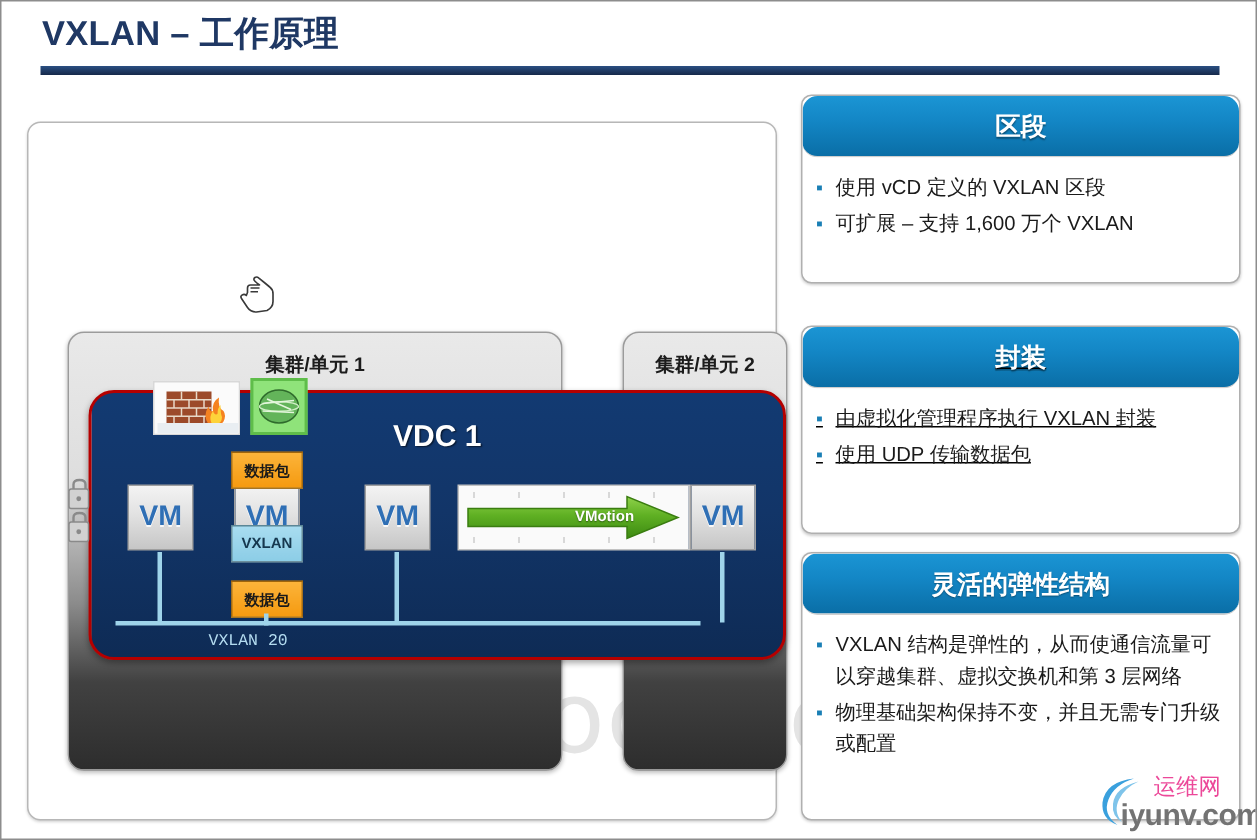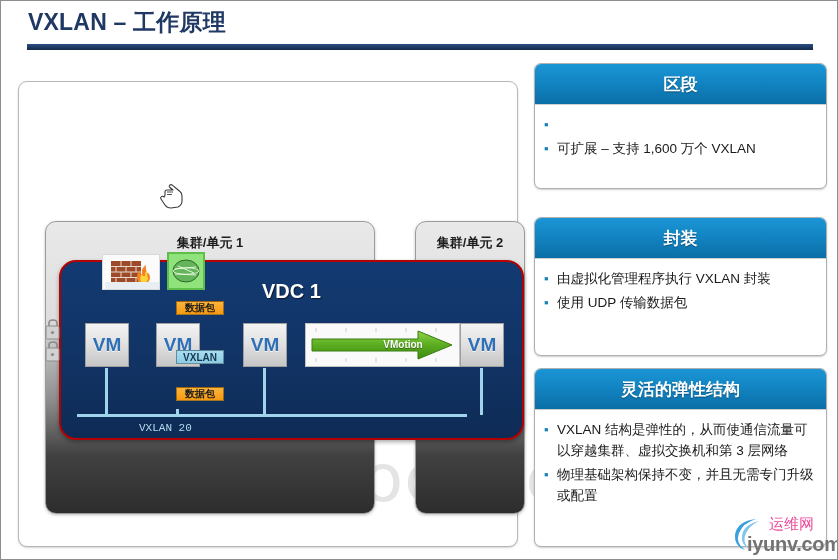--- a/index.html
+++ b/index.html
@@ -95,25 +95,24 @@
     font-size: 19px; font-weight: bold; color: #2f6fb5;
     text-shadow: 0 1px 0 rgba(255,255,255,0.8);
   }
   #vm-1 { left: 66px; top: 241px; }
   #vm-2 { left: 137px; top: 241px; }
   #vm-3 { left: 224px; top: 241px; }
   #vm-4 { left: 441px; top: 241px; }
 
   
   .tag {
-    position: absolute; width: 48px; height: 14px;
+    position: absolute; width: 48px; height: 25px;
     display: flex; align-items: center; justify-content: center;
     font-size: 10px; font-weight: bold; color: #1a1a1a;
     border: 1px solid rgba(0,0,0,0.35);
-    margin-left: 22px;
   }
   .tag-orange { background: linear-gradient(to bottom,#fcb43a 0%, #f59a10 100%); }
   .tag-blue   { background: linear-gradient(to bottom,#a8dcf0 0%, #8ccde6 100%); color:#16384f; }
   #tag-packet-top { left: 135px; top: 219px; }
   #tag-vxlan      { left: 135px; top: 268px; }
   #tag-packet-bot { left: 135px; top: 305px; }
 
   
   #vmotion-box {
     position: absolute; left: 286px; top: 241px; width: 155px; height: 44px;
@@ -141,27 +140,27 @@
     font-size: 11px; color: #b4dcf0; font-weight: normal; font-family: Liberation Mono, monospace;
   }
 
   
   .card {
     position: absolute; left: 533px; width: 293px;
     background: #ffffff; border: 1px solid #b0b0b0; border-radius: 7px;
     box-shadow: 0 1px 2px rgba(0,0,0,0.2); overflow: hidden;
   }
   #card-1 { top: 62px; height: 126px; }
-  #card-2 { top: 216px; height: 139px; }
+  #card-2 { top: 216px; height: 139px; text-decoration: underline; }
   #card-3 { top: 367px; height: 179px; }
   .card-header {
     height: 41px;
     background: linear-gradient(to bottom, #1b95d4 0%, #1386c5 42%, #0a6ea6 100%);
     border-bottom: 1px solid #cfcfcf;
-    display: flex; align-items: center; justify-content: center;
+    display: flex; align-items: center; justify-content: center; border-radius: 10px;
   }
   .card-header-text {
     font-size: 17px; font-weight: bold; color: #ffffff;
     text-shadow: 0 1px 1px rgba(0,0,0,0.35);
   }
   .card-body { padding: 9px 10px 6px 9px; }
   .bullet-row { display: flex; margin-bottom: 3px; }
   .bullet-mark {
     width: 13px; flex: 0 0 13px; color: #1a7fb5; font-size: 13px; line-height: 21px;
   }
@@ -300,20 +299,21 @@
     <div id="bus-label">VXLAN 20</div>
   </div>
 
   <div id="card-1" class="card">
     <div class="card-header">
       <span class="card-header-text">区段</span>
     </div>
     <div class="card-body">
       <div class="bullet-row">
         <span class="bullet-mark">▪</span>
+        <span class="bullet-text">使用 vCD 定义的 VXLAN 区段</span>
       </div>
       <div class="bullet-row">
         <span class="bullet-mark">▪</span>
         <span class="bullet-text">可扩展 – 支持 1,600 万个 VXLAN</span>
       </div>
     </div>
   </div>
 
   <div id="card-2" class="card">
     <div class="card-header">

